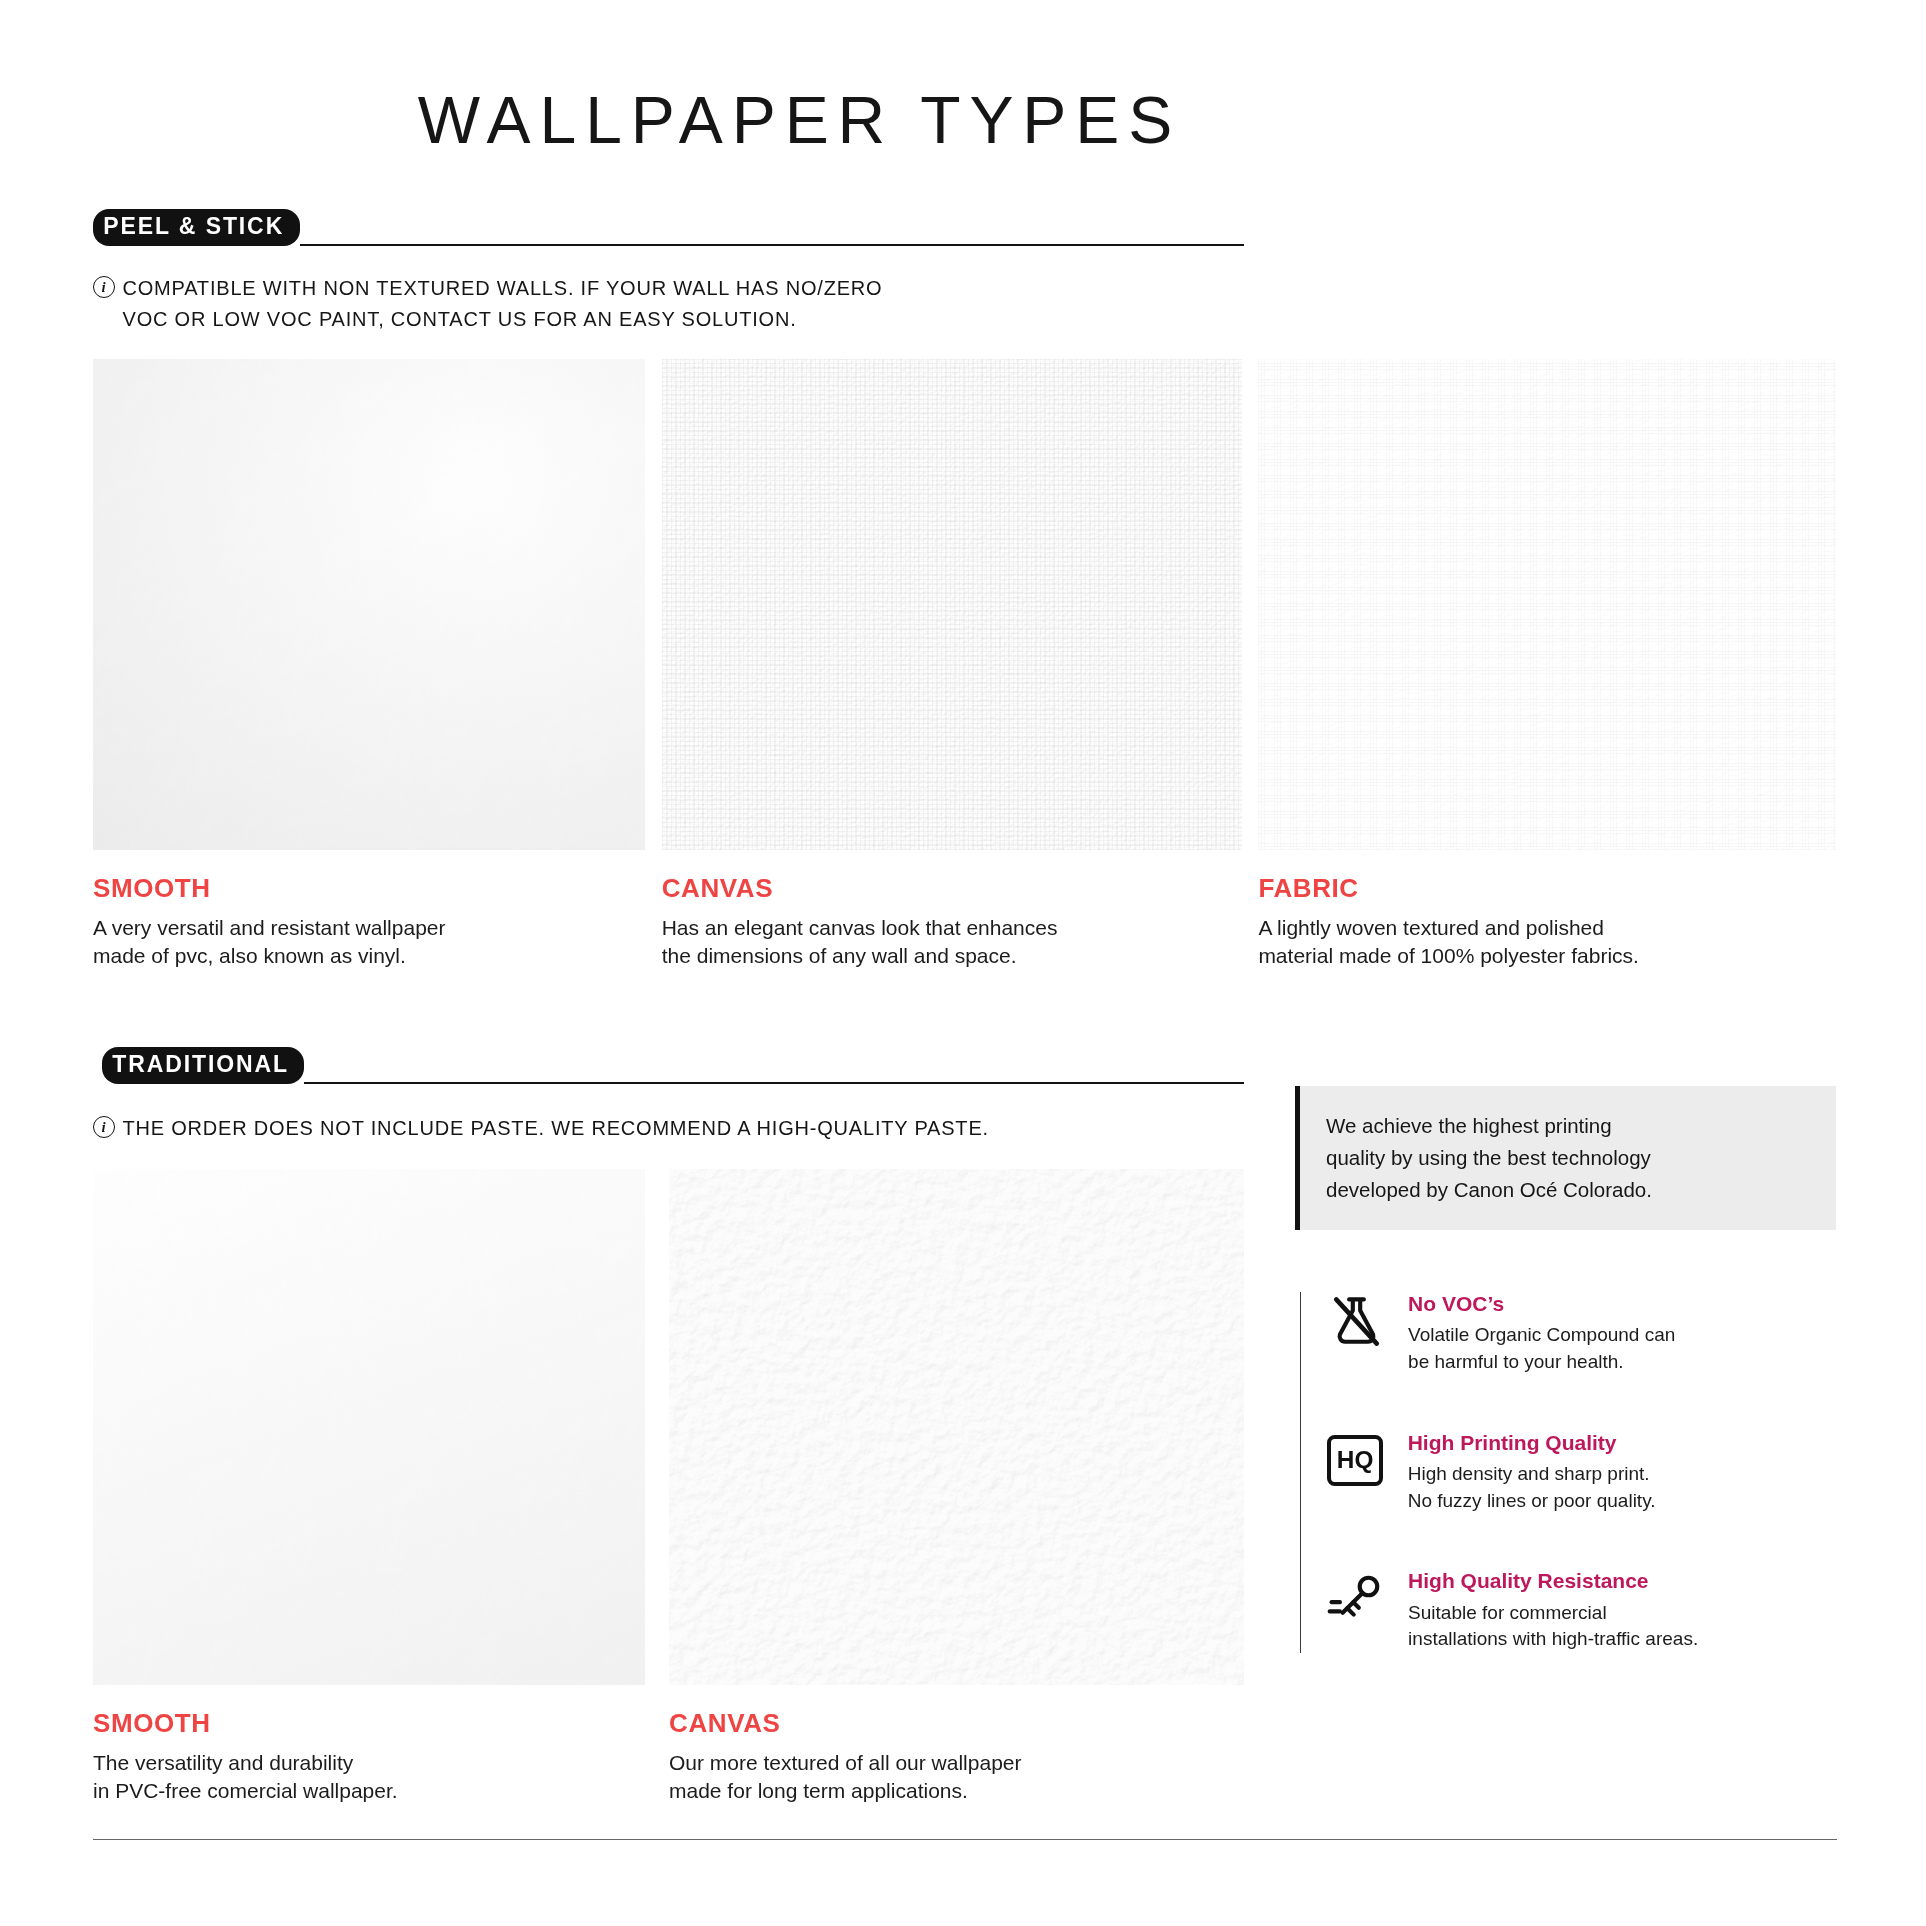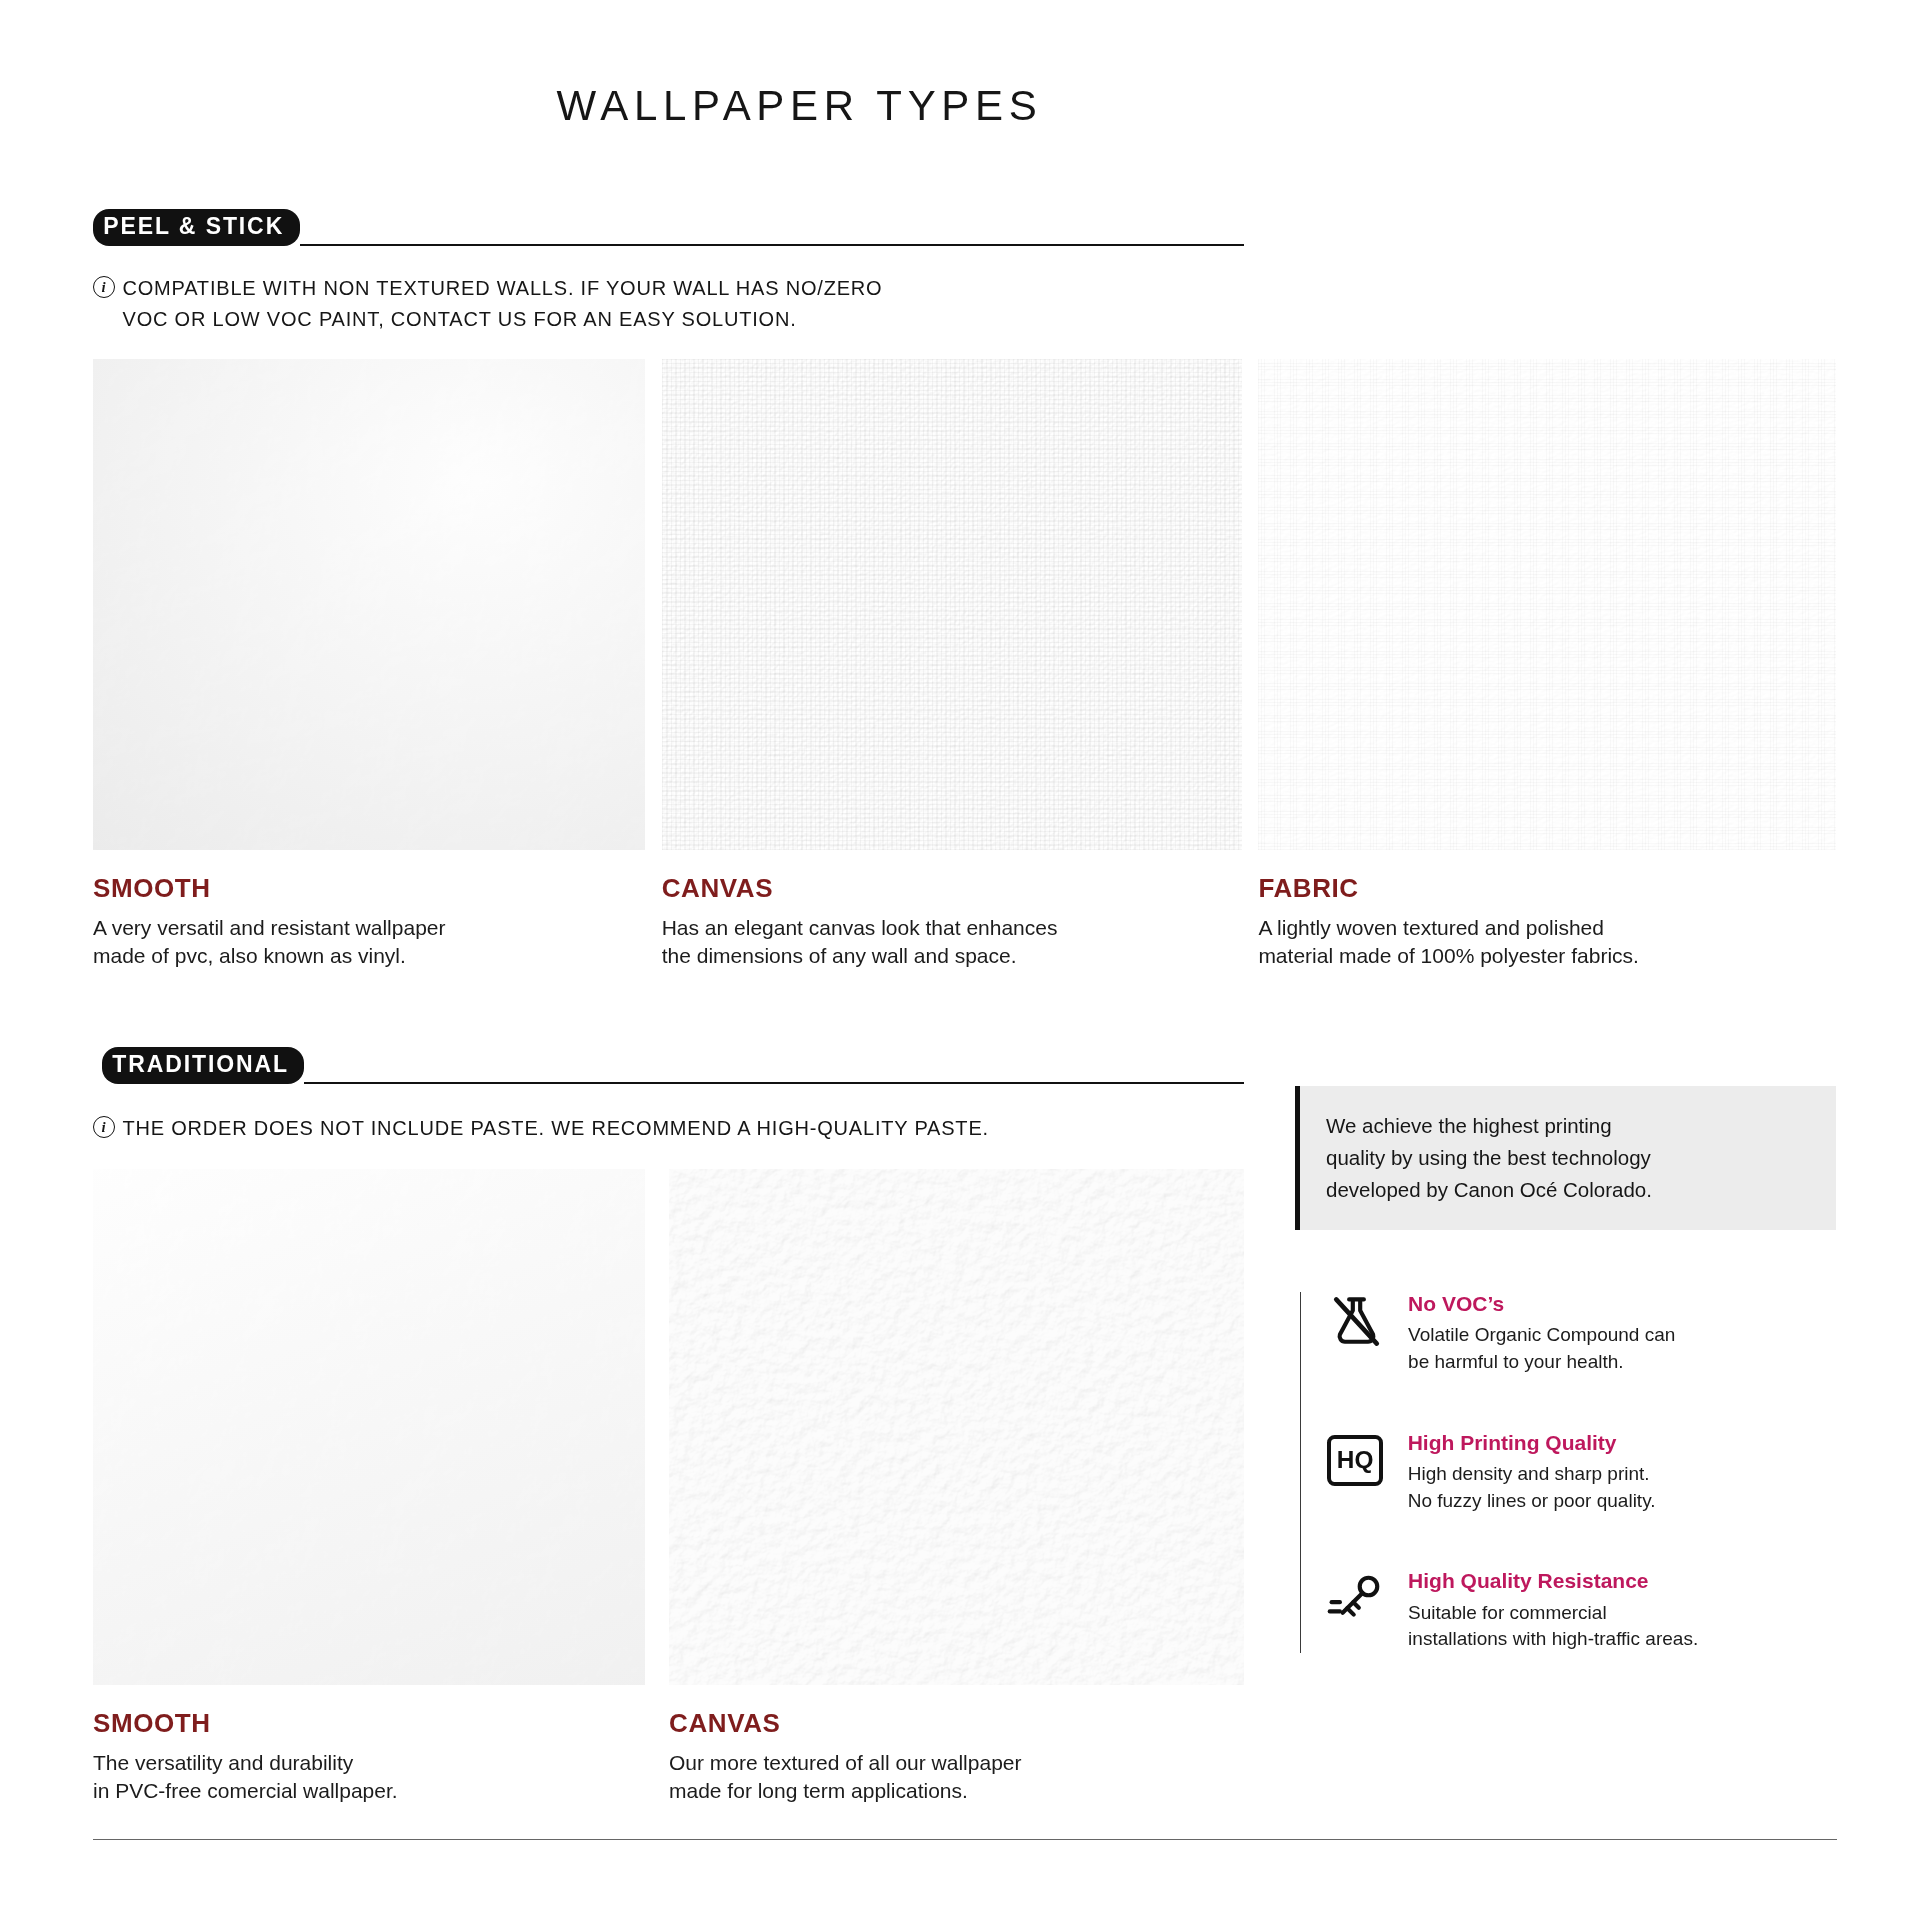--- a/index.html
+++ b/index.html
@@ -7,21 +7,21 @@
   body {
     width:1926px; height:1926px;
     font-family:"Liberation Sans","DejaVu Sans",sans-serif;
     color:#111;
   }
   .page { position:relative; width:1926px; height:1926px; overflow:hidden; background:#fff; }
 
   
   .title {
     position:absolute; top:82px; left:0; width:1599px;
-    text-align:center; font-size:42px; font-weight:500;
+    text-align:center; font-size:66px; font-weight:500;
     letter-spacing:0.135em; color:#161616; white-space:nowrap;
   }
 
   
   .sec-head { display:flex; align-items:stretch; }
   .sec-label {
     background:#111; color:#fff; font-size:23px; font-weight:700;
     letter-spacing:1.9px; line-height:1.1; padding:5.1px 15.4px 6.4px 10.3px;border-radius:16px;
   }
   .sec-rule { flex:1; border-bottom:2.6px solid #111; }
@@ -59,21 +59,21 @@
       repeating-linear-gradient(0deg, rgba(0,0,0,0.035) 0 1.3px, transparent 1.3px 4.5px),
       repeating-linear-gradient(90deg, rgba(0,0,0,0.035) 0 1.3px, transparent 1.3px 4.5px);
   }
   .fweave {
     background:
       repeating-linear-gradient(0deg, rgba(0,0,0,0.022) 0 0.6px, transparent 0.6px 3.2px),
       repeating-linear-gradient(90deg, rgba(0,0,0,0.022) 0 0.6px, transparent 0.6px 3.2px);
   }
 
   figcaption { margin-top:23px; }
-  .sw-name { font-size:26px; font-weight:700; letter-spacing:0.6px; color:#7f1d1d; }
+  .sw-name { font-size:26px; font-weight:700; letter-spacing:0.6px; color:#ef4444; }
   .sw-desc { margin-top:10.3px; font-size:21px; line-height:1.33; white-space:pre-line; color:#1c1c1c; }
 
   
   .lower { position:absolute; left:93px; top:1047px; width:1744px; display:flex; }
   .trad { width:1151px; flex:0 0 auto; }
   .trad .sec-head { width:100%;padding-left:9px; }
   .trad .note { margin-top:29.5px; }
 
   .side { margin-left:51px; width:541px; }
   .quality-box {

